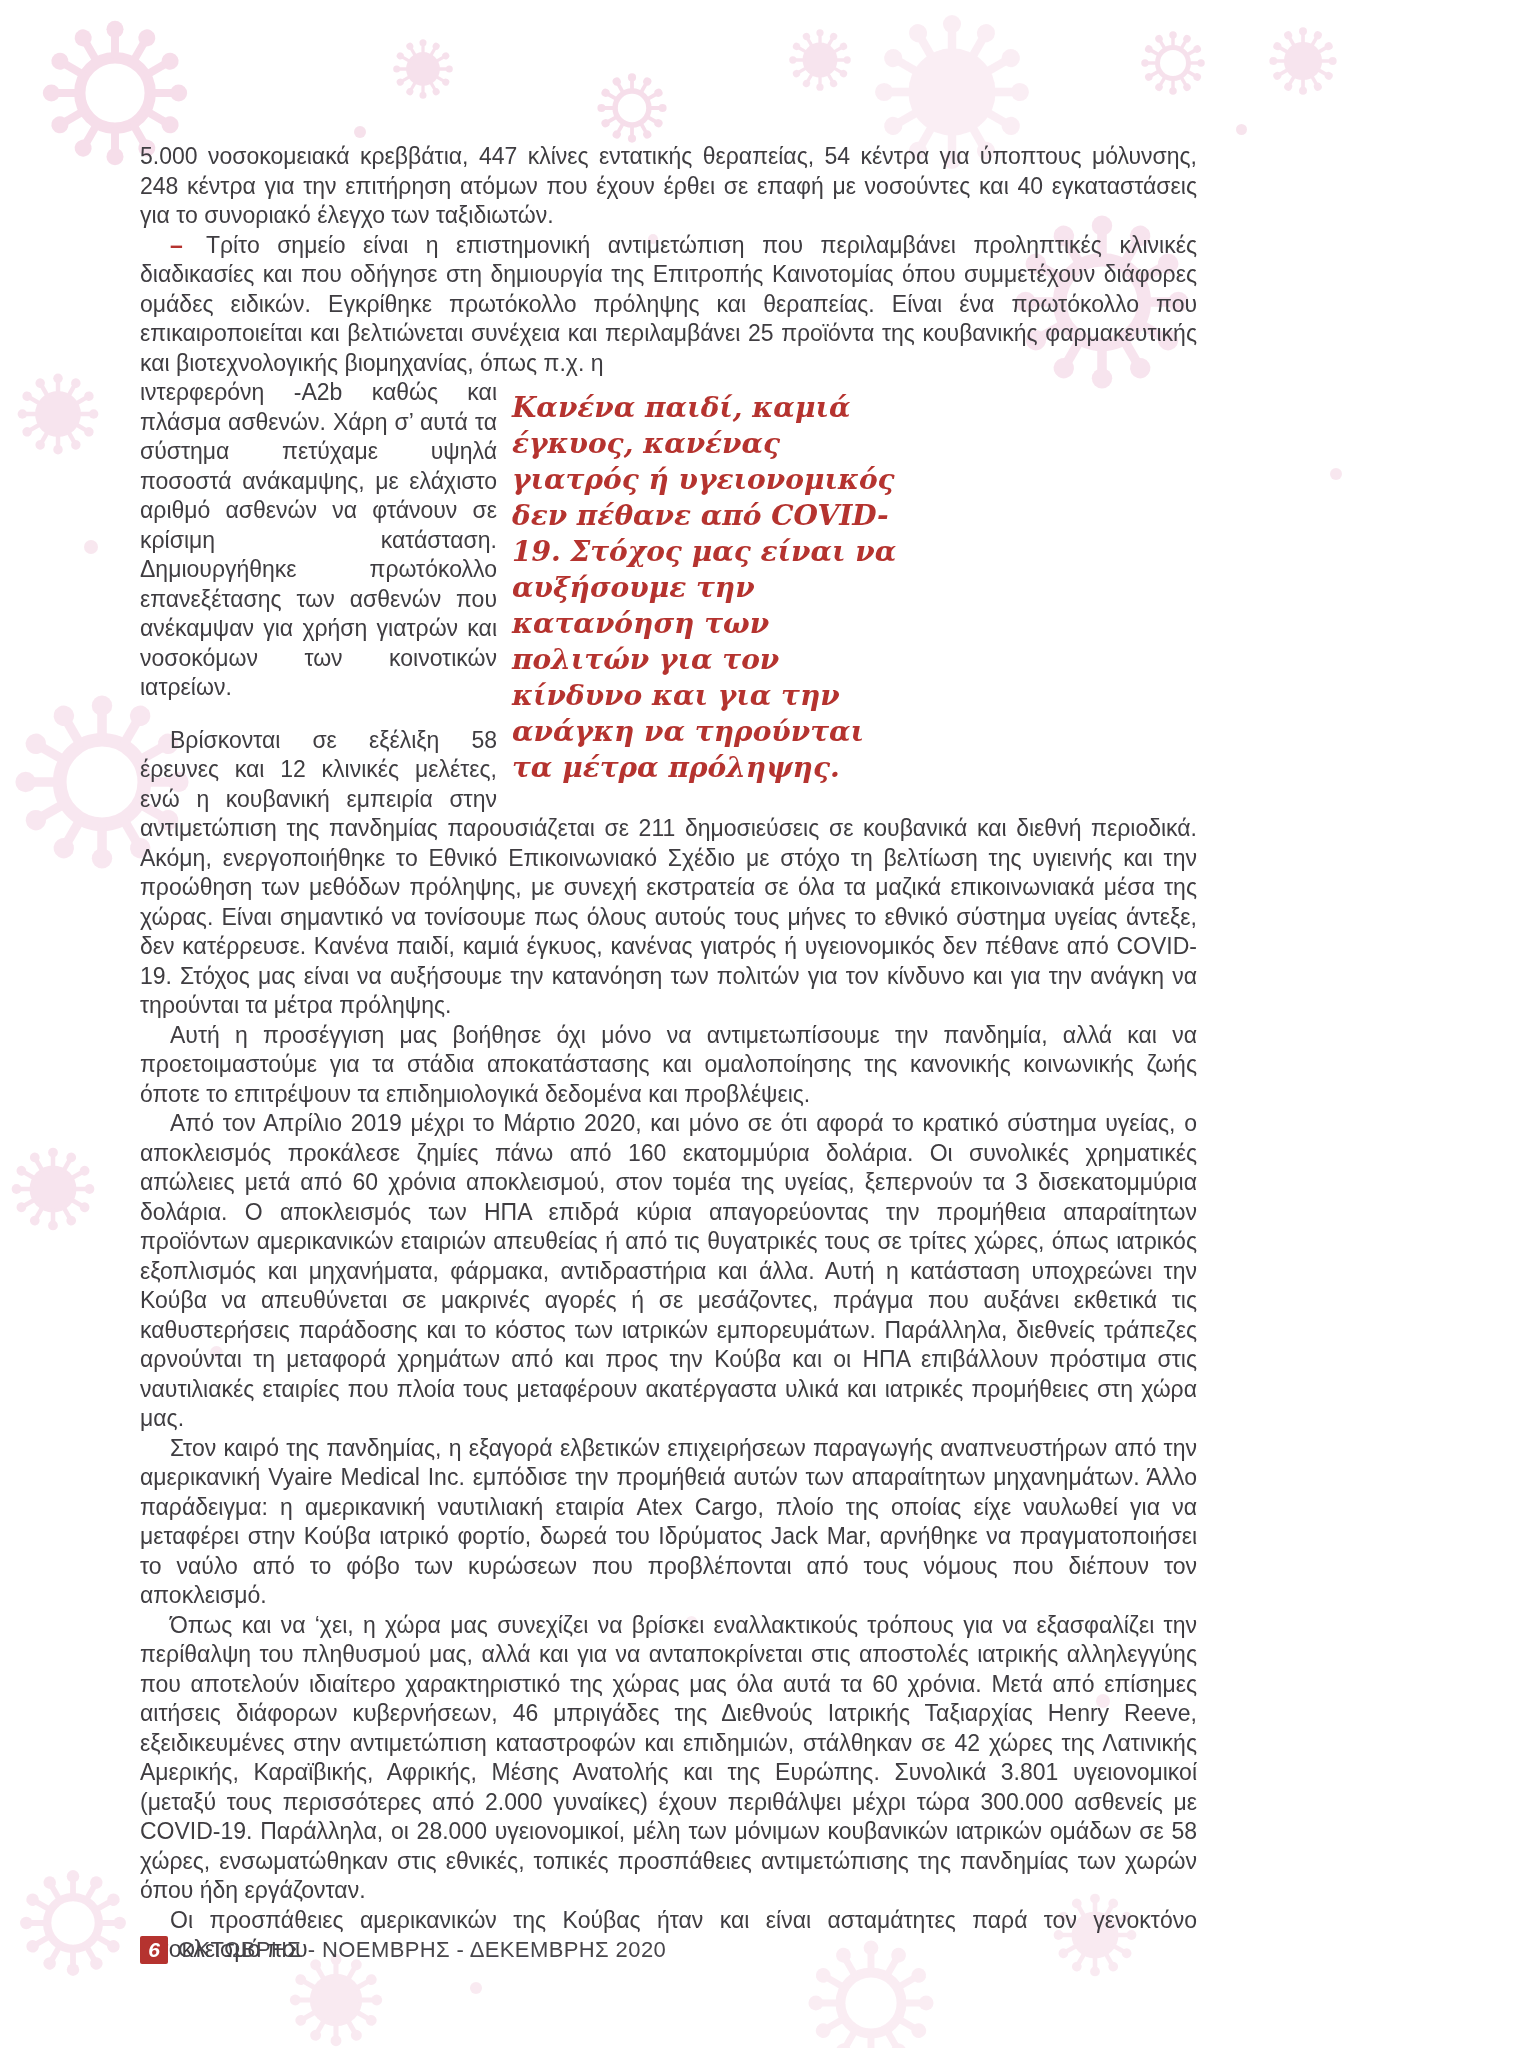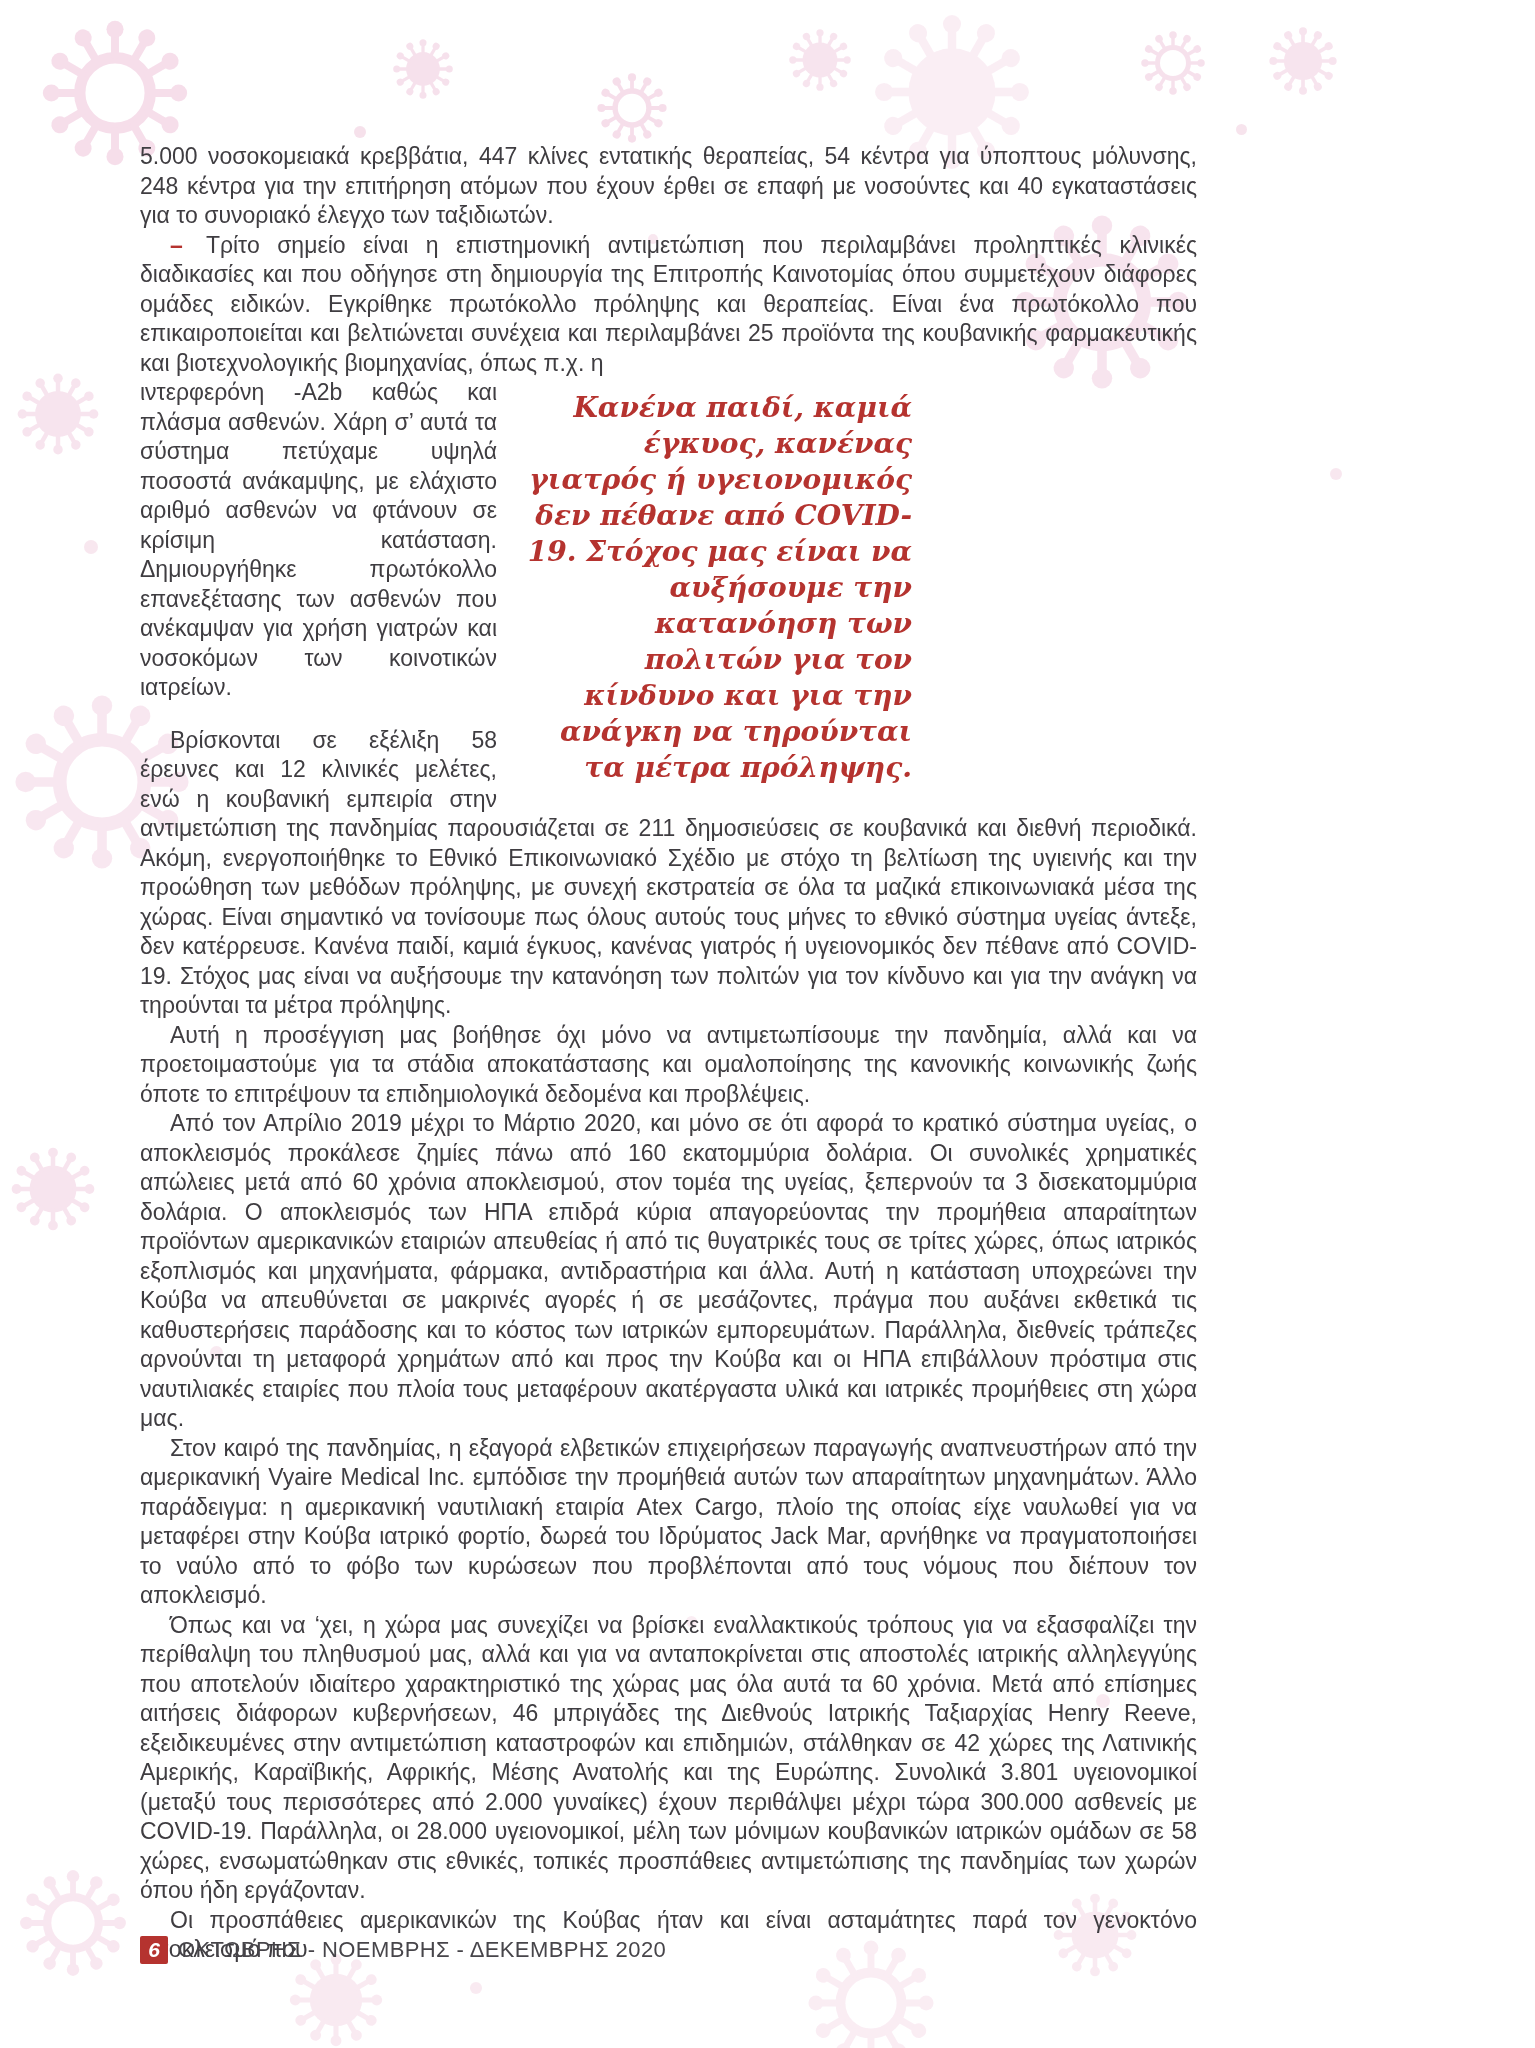--- a/index.html
+++ b/index.html
@@ -48,21 +48,21 @@
   }
   
   .pullquote {
     float: right;
     width: 700px;
     padding: 12px 0 20px 0;
   }
   .pullquote-inner {
     width: 400px;
     margin-left: 15px;
-    text-align: right;
+    text-align: left;
     text-indent: 0;
     font-family: "DejaVu Serif", serif;
     font-style: italic;
     font-weight: bold;
     font-size: 28px;
     line-height: 36px;
     color: #b5332f;
   }
   
   .footer {

